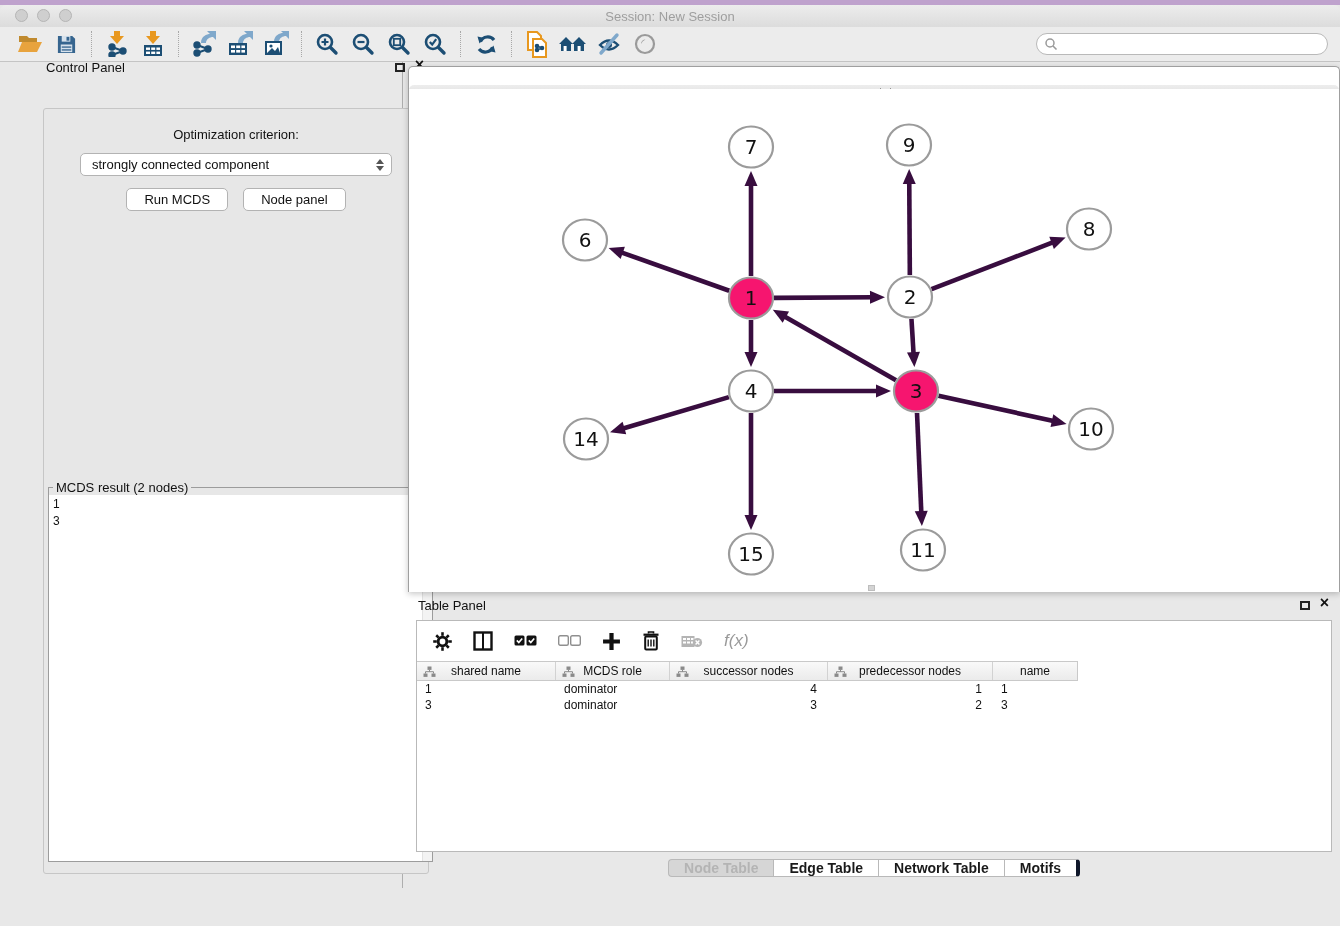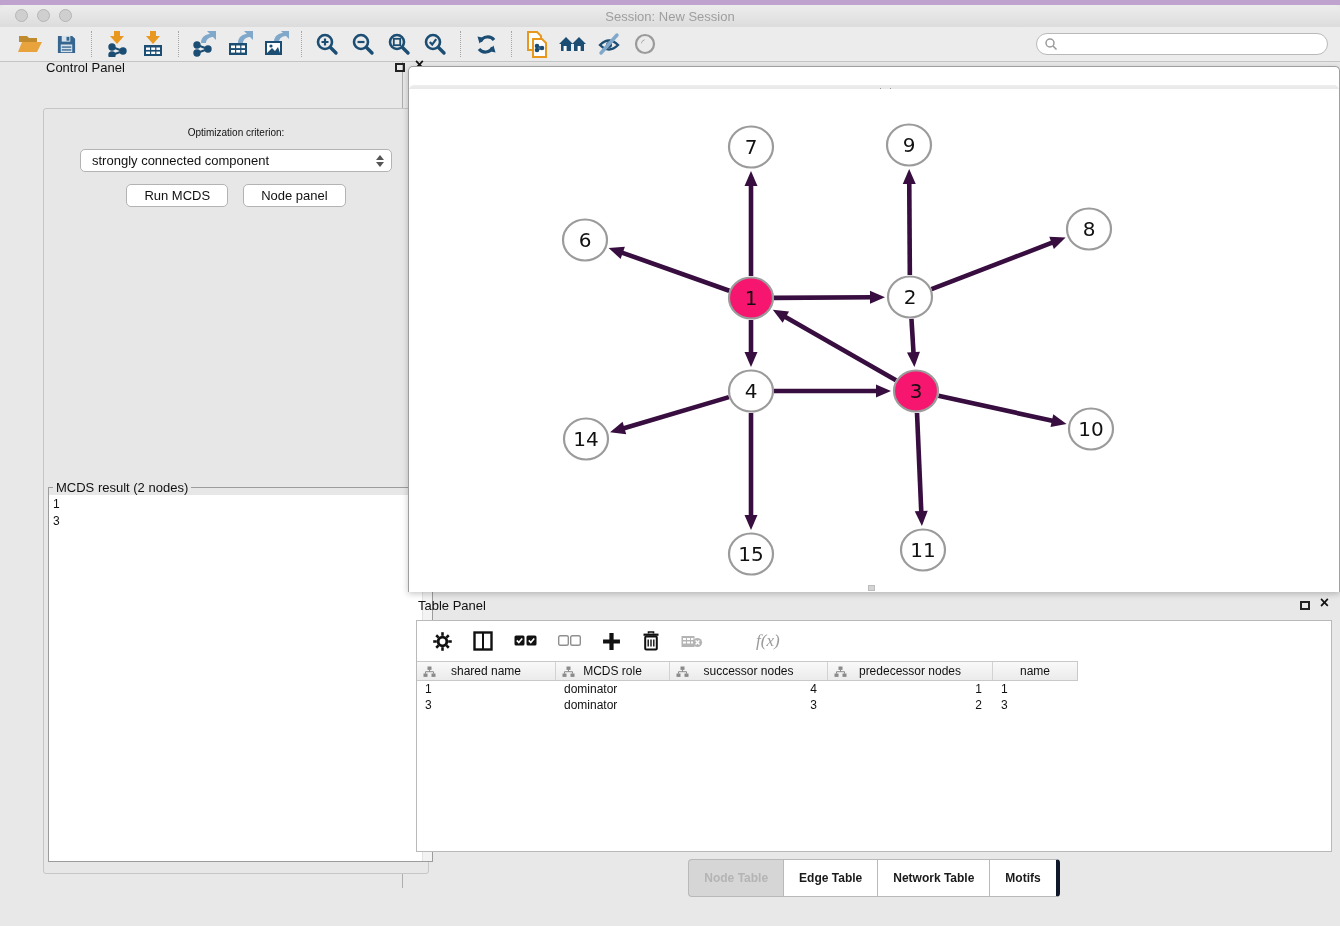--- a/index.html
+++ b/index.html
@@ -25,21 +25,21 @@
   .panel-title{position:absolute;left:10px;top:8px;font-size:13px;color:#111;}
   .float-btn{position:absolute;top:11px;width:10px;height:9px;border:2px solid #222;background:transparent;}
   .close-btn{position:absolute;top:4px;font-size:16px;font-weight:bold;color:#111;line-height:18px;}
   .cp-float{right:31px}.cp-close{right:12px}
   .cp-tabs{position:absolute;top:34px;left:0;width:100%;display:flex;justify-content:center;}
   .tab{border:1px solid #b9b9b9;border-right:none;background:#fff;font-size:13px;padding:4px 14px;color:#111;cursor:default;}
   .tab:first-child{border-radius:4px 0 0 4px}
   .tab:last-child{border-right:1px solid #b9b9b9;border-radius:0 4px 4px 0}
   .tab.active{background:#dcdcdc;color:#c6c6c6;}
   .cp-box{position:absolute;left:7px;top:56px;width:386px;height:766px;border:1px solid #c6c6c6;background:#e7e7e7;border-radius:3px;}
-  .opt-label{margin-top:18px;text-align:center;font-size:10px;color:#111;}
+  .opt-label{margin-top:18px;text-align:center;font-size:13px;color:#111;}
   .opt-select{margin:11px auto 0;width:312px;height:23px;border:1px solid #b3b3b3;border-radius:5px;background:#fff;display:flex;align-items:center;padding:0 7px 0 11px;font-size:13px;color:#111;}
   .stepper{margin-left:auto;display:flex;flex-direction:column;gap:2px;}
   .stq{width:0;height:0;border-left:4px solid transparent;border-right:4px solid transparent;}
   .stq.up{border-bottom:5px solid #555}.stq.down{border-top:5px solid #555}
   .cp-buttons{display:flex;justify-content:center;gap:15px;margin-top:12px;}
   .btn{height:23px;border:1px solid #b3b3b3;border-radius:5px;background:#fff;font-size:13px;color:#111;padding:0 17px;font-family:inherit;}
   fieldset.result{position:absolute;left:4px;top:371px;width:385px;height:382px;border:1px solid #9c9c9c;padding:0;}
   fieldset.result legend{font-size:13px;color:#111;padding:0 3px;margin-left:4px;}
   .result-inner{position:relative;width:100%;height:100%;background:#fff;}
   .result-text{position:absolute;left:0;top:0;right:10px;bottom:0;font-size:12px;line-height:17px;padding:1px 4px;font-family:"Liberation Sans",sans-serif;color:#111;white-space:pre;}
@@ -53,30 +53,30 @@
   .ntl.yellow{left:28px;background:#e0a335;border:1px solid #bd8a2b;color:#7a5a10;}
   .ntl.green{left:48px;background:#33b23a;border:1px solid #2a9430;color:#0d5a14;}
   .net-canvas{position:absolute;left:0;top:22px;width:930px;height:503px;background:#fff;overflow:hidden;}
   .h-handle{position:absolute;left:459px;top:518px;width:7px;height:6px;background:#d4d4d4;border:1px solid #bdbdbd;}
   
   .table-panel{position:absolute;left:408px;top:590px;width:932px;height:293px;}
   .tp-float{right:30px}.tp-close{right:11px}
   .tp-box{position:absolute;left:8px;top:30px;width:916px;height:232px;border:1px solid #b9b9b9;background:#fff;}
   .tp-toolbar{height:40px;display:flex;align-items:center;gap:21px;padding-left:16px;}
   .ticon{display:flex;align-items:center;justify-content:center;}
-  .fx-label{font-family:Liberation Serif, serif;font-style:italic;font-size:17px;color:#9a9a9a;margin-left:32px;}
+  .fx-label{font-family:Liberation Sans, sans-serif;font-style:italic;font-size:17px;color:#9a9a9a;}
   .tbl-header{height:20px;display:flex;border-top:1px solid #c9c9c9;border-bottom:1px solid #c9c9c9;background:linear-gradient(#f9f9f9,#ebebeb);width:661px;border-right:1px solid #c9c9c9;}
   .th-cell{display:flex;align-items:center;justify-content:center;font-size:12px;color:#111;border-right:1px solid #d2d2d2;position:relative;}
   .th-cell:last-child{border-right:none;}
   .th-cell .hier{position:absolute;left:6px;top:4px;}
   .tbl-row{height:16px;display:flex;width:661px;font-size:12px;color:#111;}
   .td{line-height:16px;white-space:nowrap;overflow:hidden;padding:0 8px;}
   .td.right{text-align:right;padding-right:11px;}
   .tp-tabs{position:absolute;left:0;top:269px;width:100%;display:flex;justify-content:center;}
-  .tp-tab{border:1px solid #b9b9b9;border-right:none;background:#fff;font-size:12px;font-weight:bold;padding:11px 15px;color:#1a1a1a;cursor:default;}
+  .tp-tab{border:1px solid #b9b9b9;border-right:none;background:#fff;font-size:14px;font-weight:bold;padding:0 15px;color:#1a1a1a;cursor:default;}
   .tp-tab:first-child{border-radius:4px 0 0 4px}
   .tp-tab:last-child{border-right:4px solid #0f172a;border-radius:0 4px 4px 0}
   .tp-tab.active{background:#d6d6d6;color:#b4b4b4;}
   
   .statusbar{position:absolute;left:0;top:888px;width:100%;height:38px;background:#e8e8e8;border-top:1px solid #c6c6c6;}
   .list-btn{position:absolute;left:12px;top:8px;width:28px;height:24px;background:#fff;border:1px solid #b9b9b9;display:flex;align-items:center;justify-content:center;}
   .memory-btn{position:absolute;right:8px;top:8px;height:24px;background:#fff;border:1px solid #b9b9b9;border-radius:4px;display:flex;align-items:center;gap:6px;padding:0 10px;font-size:12px;color:#111;}
   .mem-dot{width:11px;height:11px;border-radius:50%;background:#1e8c33;}
 </style>
 </head>

